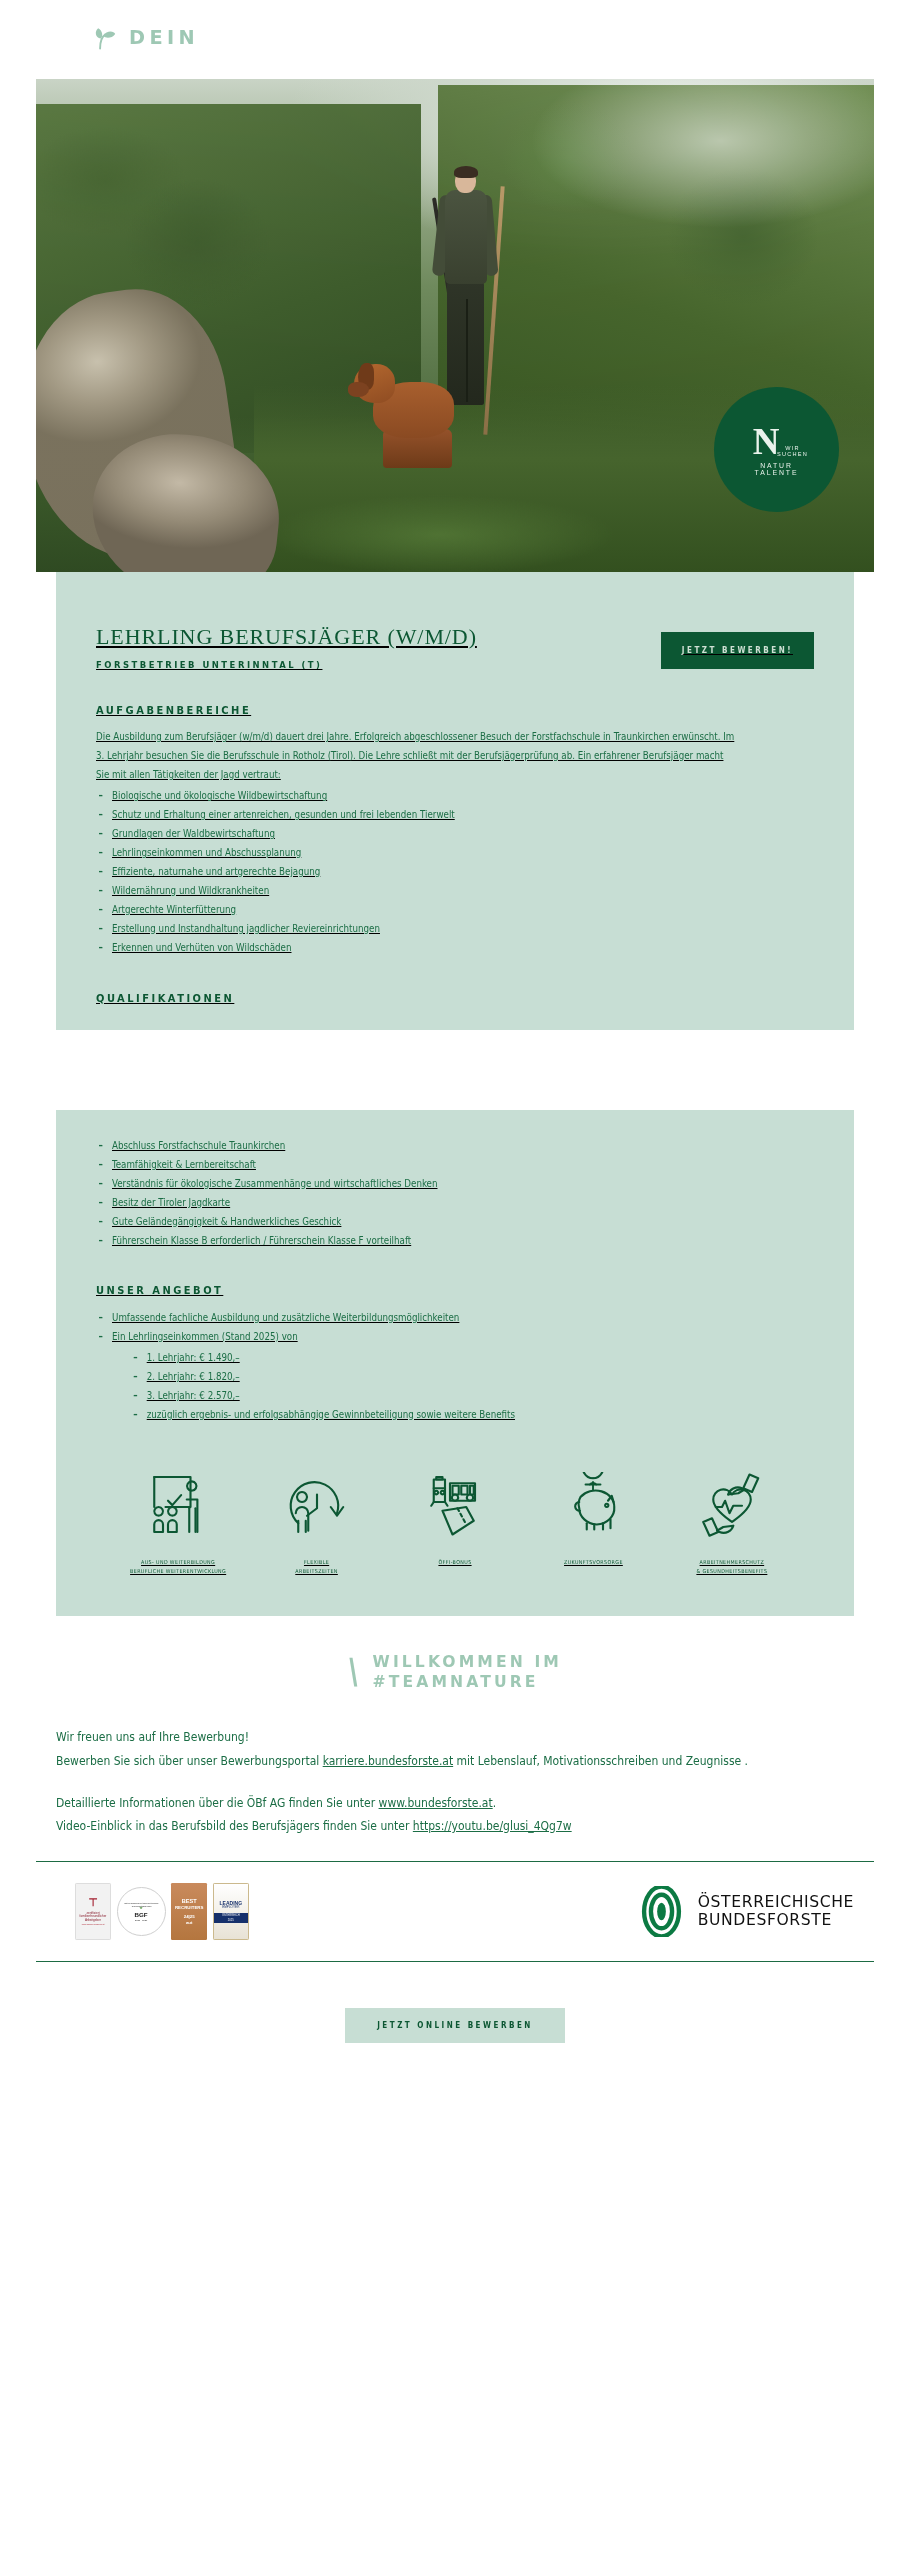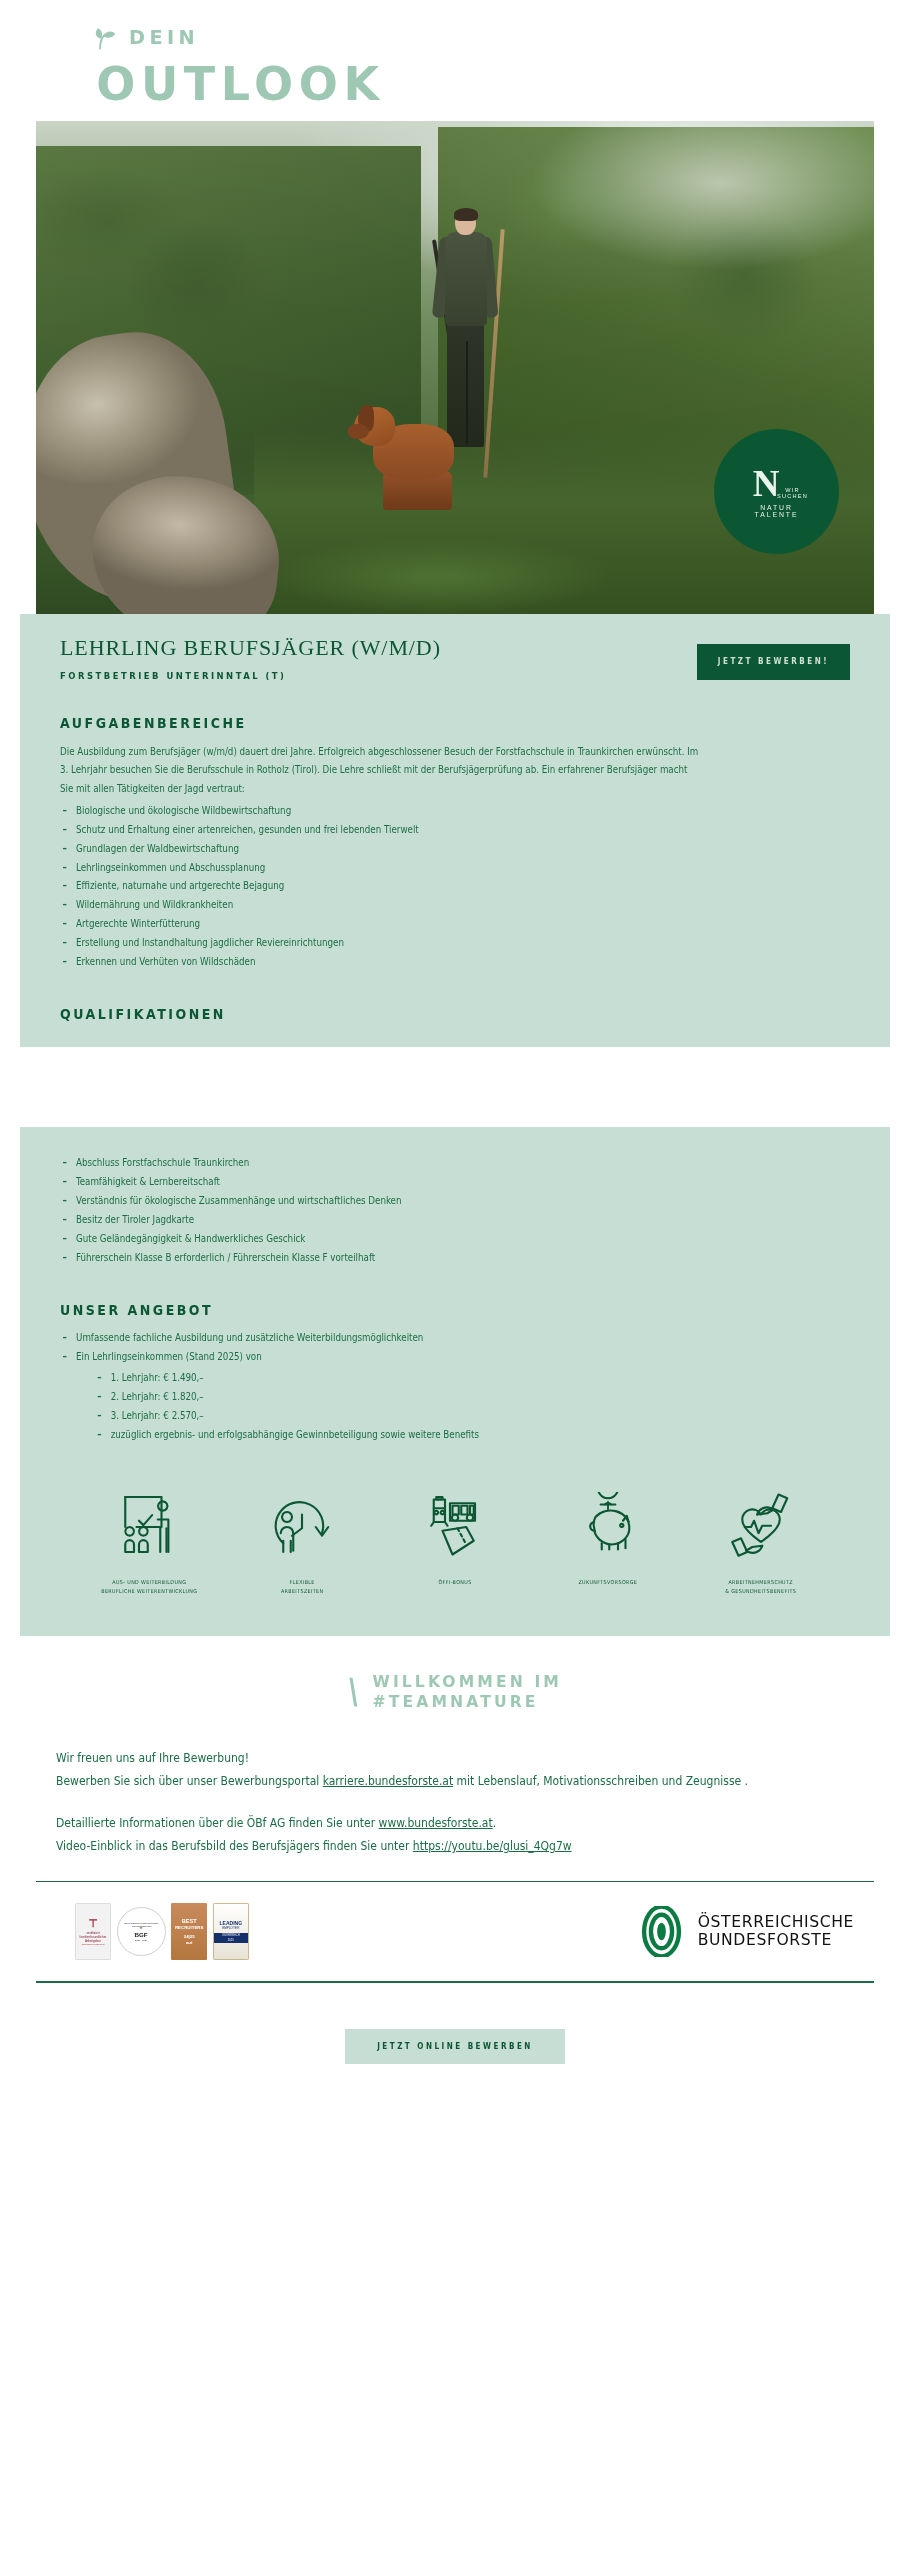--- a/index.html
+++ b/index.html
@@ -200,22 +200,23 @@
     margin-bottom:3.7px;margin-left:-21px;
   }
   .badge-l1{font-size:5.6px;letter-spacing:1.2px;margin-top:-18.7px;margin-left:32px;}
   .badge-l2{font-size:5.6px;letter-spacing:1.2px;margin-left:32px;}
   .badge-l3{font-size:6.9px;letter-spacing:1.9px;margin-top:5px;}
   .badge-l4{font-size:6.9px;letter-spacing:1.9px;}
 
   
   .panel{
     background:var(--sage);
-    margin:0 20px;
-    padding:21px 0 0 0;
+    margin:0 56px;
+    padding:52px 0 0 0;
+    text-decoration:underline;
   }
   .panel-inner{padding:0 40px;}
   .title-row{
     display:flex;align-items:flex-start;justify-content:space-between;gap:15px;
   }
   .job-title{
     font-family:"Liberation Serif", serif;
     font-size:22px;
     letter-spacing:0.9px;
     color:var(--dark-green);
@@ -238,21 +239,21 @@
     font-size:8px;
     font-weight:bold;
     letter-spacing:2.5px;
     cursor:pointer;
     white-space:nowrap;
     margin-top:8.7px;
     font-family:"DejaVu Sans Condensed","Liberation Sans",sans-serif;
   }
 
   .sec-head{
-    font-size:14px;
+    font-size:11px;
     font-weight:bold;
     letter-spacing:2.5px;
     color:var(--dark-green);
     margin:34px 0 11.2px 0;
     font-family:"DejaVu Sans Condensed","Liberation Sans",sans-serif;
   }
   .para{
     font-size:9.7px;
     line-height:1.95;
     color:var(--text-green);
@@ -405,21 +406,20 @@
   <div class="header-row">
     <span class="sprout-icon">
       <svg viewBox="0 0 46 46" width="29" height="29" aria-hidden="true">
         <path d="M16 42 C16 30 18 24 24 20" stroke="#9ec8b4" stroke-width="3" fill="none" stroke-linecap="round"></path>
         <path d="M17 26 C8 26 7 14 13 10 C20 13 21 24 17 26 Z" fill="#9ec8b4"></path>
         <path d="M21 22 C26 13 38 14 40 19 C35 26 25 27 21 22 Z" fill="#9ec8b4"></path>
       </svg>
     </span>
     <div class="dein">DEIN</div>
   </div>
-  <div class="outlook">OUTLOOK</div>
 </div>
 
 <div class="hero">
   <div class="hero-sky"></div>
   <div class="hero-forest-r"></div>
   <div class="hero-forest-l"></div>
   <div class="hero-fog"></div>
   <div class="hero-ground"></div>
   <div class="hero-grass"></div>
   <div class="hero-rock"></div>

